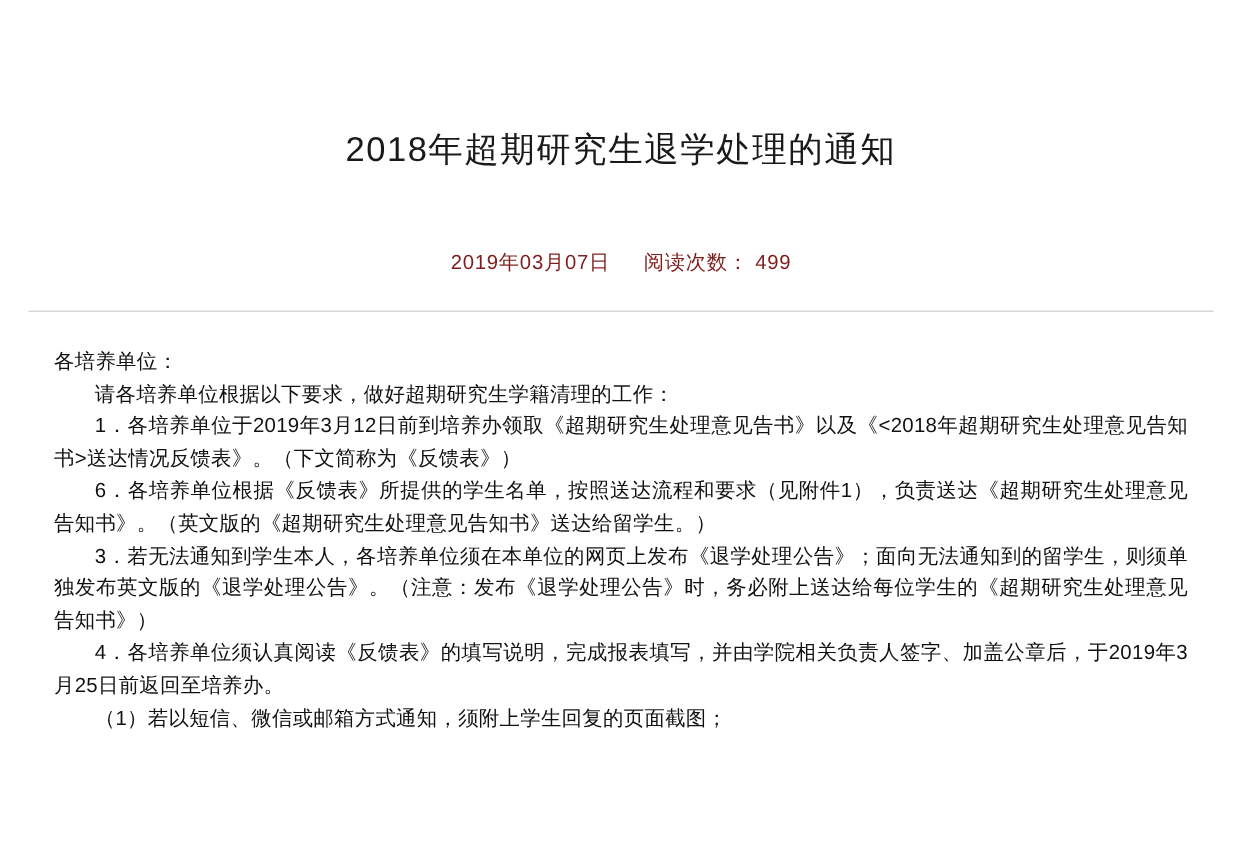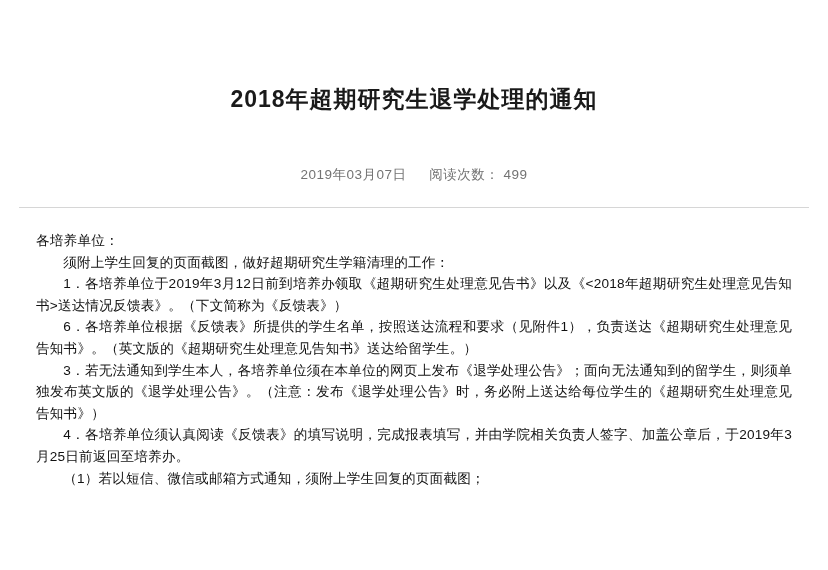--- a/index.html
+++ b/index.html
@@ -17,30 +17,30 @@
   .page {
     position: relative;
     width: 828px;
     height: 570px;
     background: #ffffff;
     box-sizing: border-box;
   }
   .title {
     text-align: center;
     font-size: 23px;
-    font-weight: bold;
+    font-weight: normal;
     color: #1a1a1a;
     letter-spacing: 1px;
     padding-top: 68px;
     line-height: 1.4;
   }
   .meta {
     text-align: center;
     font-size: 13.5px;
-    color: #737373;
+    color: #7f1d1d;
     padding-top: 35px;
     letter-spacing: 0.5px;
   }
   .meta .sep {
     display: inline-block;
     width: 14px;
   }
   .rule {
     margin: 23px auto 0 auto;
     width: 790px;
@@ -76,21 +76,21 @@
     <span>2019年03月07日</span>
     <span class="sep"></span>
     <span>阅读次数：</span>
     <span>499</span>
   </div>
 
   <div class="rule"></div>
 
   <div class="body-text">
     <p class="p">各培养单位：</p>
-    <p class="p indent2">须附上学生回复的页面截图，做好超期研究生学籍清理的工作：</p>
+    <p class="p indent2">请各培养单位根据以下要求，做好超期研究生学籍清理的工作：</p>
     <p class="p indent2">1．各培养单位于2019年3月12日前到培养办领取《超期研究生处理意见告书》以及《&lt;2018年超期研究生处理意见告知书&gt;送达情况反馈表》。（下文简称为《反馈表》）</p>
     <p class="p indent2">6．各培养单位根据《反馈表》所提供的学生名单，按照送达流程和要求（见附件1），负责送达《超期研究生处理意见告知书》。（英文版的《超期研究生处理意见告知书》送达给留学生。）</p>
     <p class="p indent2">3．若无法通知到学生本人，各培养单位须在本单位的网页上发布《退学处理公告》；面向无法通知到的留学生，则须单独发布英文版的《退学处理公告》。（注意：发布《退学处理公告》时，务必附上送达给每位学生的《超期研究生处理意见告知书》）</p>
     <p class="p indent2">4．各培养单位须认真阅读《反馈表》的填写说明，完成报表填写，并由学院相关负责人签字、加盖公章后，于2019年3月25日前返回至培养办。</p>
     <p class="p indent2">（1）若以短信、微信或邮箱方式通知，须附上学生回复的页面截图；</p>
 
   </div>
 
 </div>
 

